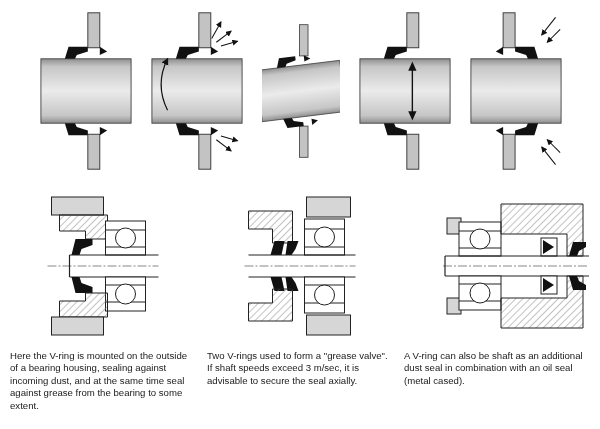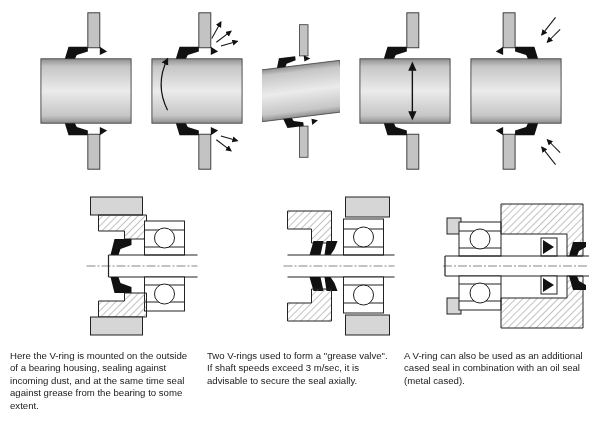--- a/index.html
+++ b/index.html
@@ -17,21 +17,21 @@
     align-items: flex-start;
     padding: 8px 38px 0 40px;
     height: 176px;
   }
   .bottom-grid {
     display: grid;
     grid-template-columns: 197px 197px 198px;
     margin-top: 12px;
     padding-left: 4px;
   }
-  .fig-cell { display: flex; flex-direction: column; align-items: flex-end; }
+  .fig-cell { display: flex; flex-direction: column; }
   .fig-art { height: 156px; display: flex; align-items: center; justify-content: center; }
   .fig-art.right { justify-content: flex-end; padding-right: 4px; }
   .caption {
     font-size: 9.6px;
     line-height: 1.3;
     color: #1a1a1a;
     margin: 6px 10px 0 6px;
     max-width: 182px;
   }
   svg { display: block; }
@@ -248,16 +248,16 @@
           <rect x="18" y="80" width="42" height="34" fill="#ffffff" stroke="#222"></rect>
           <line x1="18" y1="88" x2="60" y2="88" stroke="#222"></line>
           <line x1="18" y1="105" x2="60" y2="105" stroke="#222"></line>
           <circle cx="39" cy="97" r="10" fill="#ffffff" stroke="#222"></circle>
           <polygon points="60,132 142,132 142,80 126,80 126,102 60,102 60,114" fill="url(#htb3)" stroke="#222"></polygon>
           <rect x="100" y="80" width="16" height="18" fill="#ffffff" stroke="#222"></rect>
           <path d="M102,96 L113,89 L102,82 Z" fill="#111"></path>
           <path d="M128,80 L132,94 L145,94 L145,89 L138,85 L136,80 Z" fill="#111"></path>
         </svg>
       </div>
-      <p class="caption">A V-ring can also be used as an additional cased seal in combination with an oil seal (metal cased).</p>
+      <p class="caption">A V-ring can also be shaft as an additional dust seal in combination with an oil seal (metal cased).</p>
     </div>
   </div>
 </div>
 
 </body></html>

